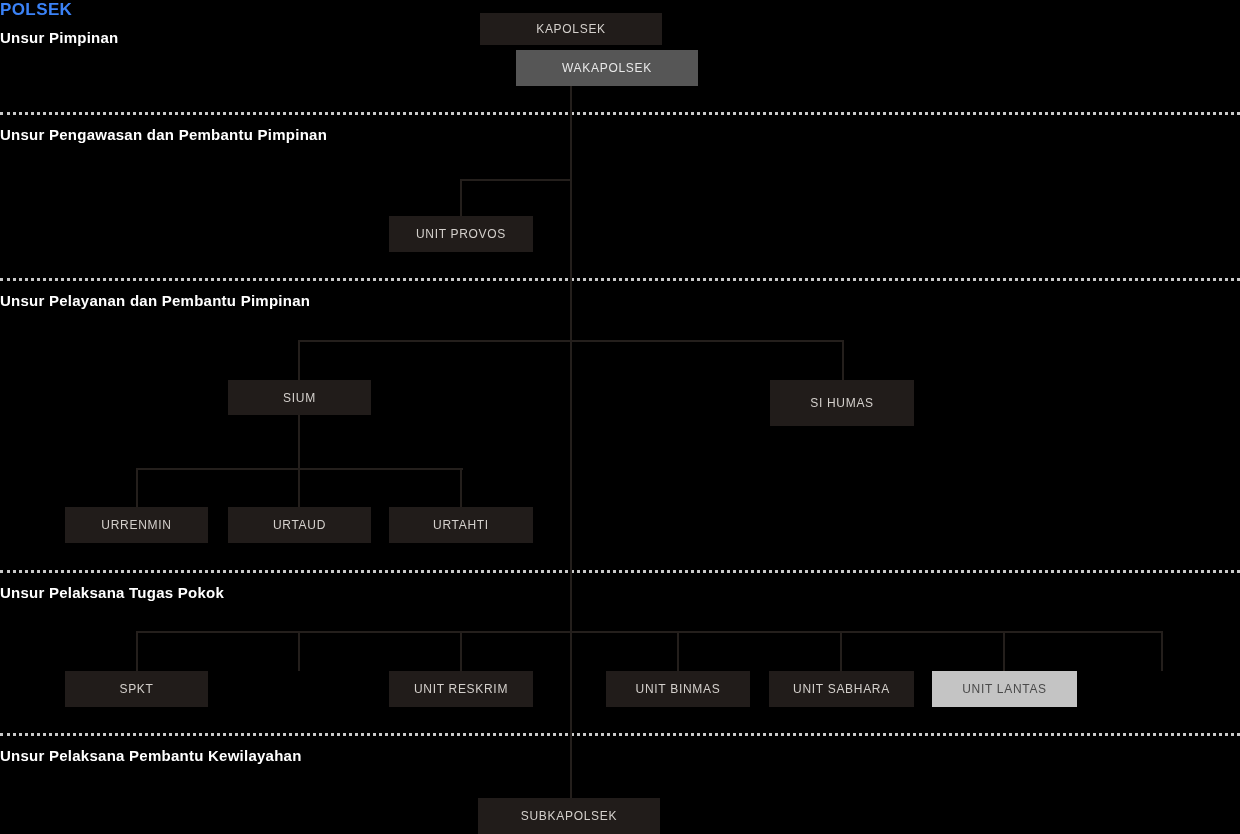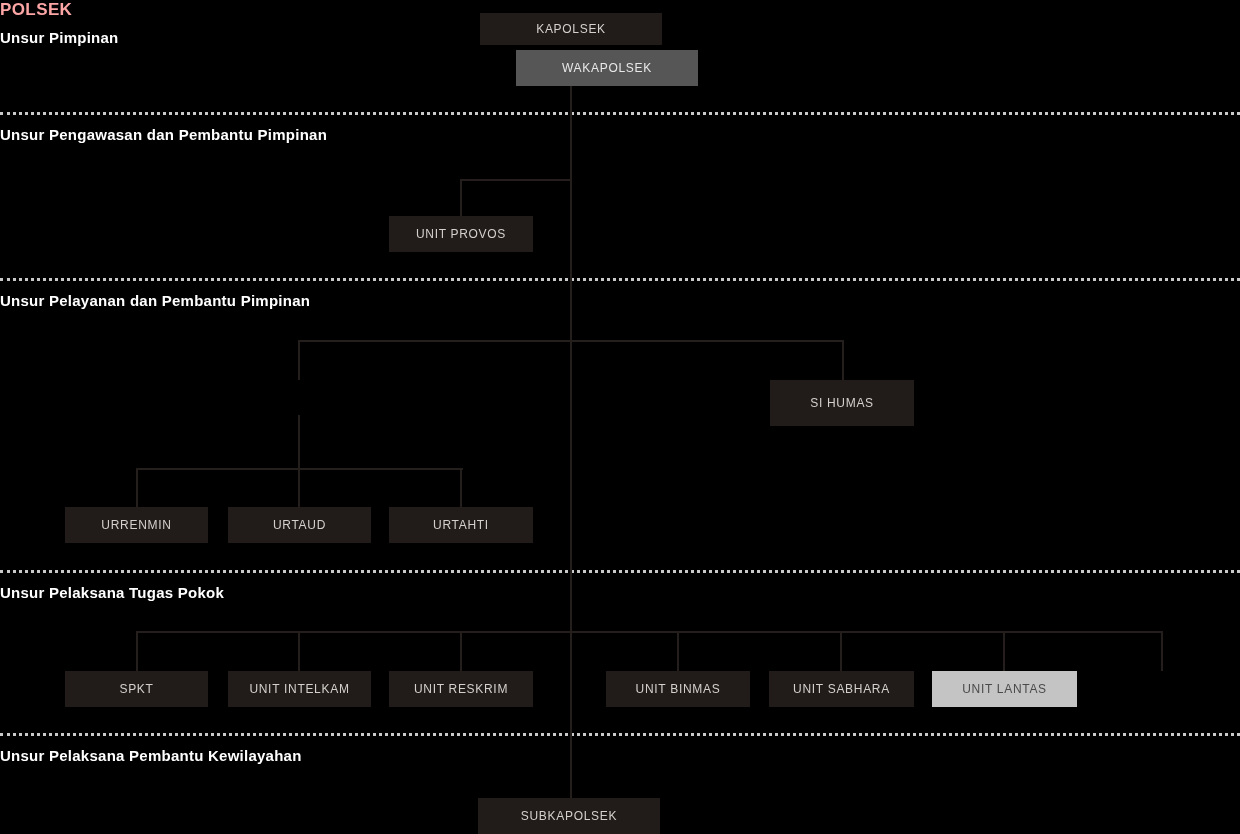--- a/index.html
+++ b/index.html
@@ -20,21 +20,21 @@
     background: #000000;
     overflow: hidden;
   }
 
   
   .org-title {
     position: absolute;
     font-weight: bold;
     font-size: 17px;
     letter-spacing: 0.4px;
-    color: #fca5a5;
+    color: #3b82f6;
     white-space: nowrap;
   }
   .section-label {
     position: absolute;
     font-weight: bold;
     font-size: 15px;
     letter-spacing: 0.25px;
     color: #ffffff;
     white-space: nowrap;
   }
@@ -131,32 +131,32 @@
   <div class="line-v" style="left:840px; top:631px; height:40px;"></div>
   <div class="line-v" style="left:1003px; top:631px; height:40px;"></div>
   <div class="line-v" style="left:1161px; top:631px; height:40px;"></div>
 
   <div class="node dark" style="left:480px; top:13px; width:182px; height:32px;">KAPOLSEK</div>
 
   <div class="node mid" style="left:480px; top:50px; width:182px; height:36px;margin-left:36px;">WAKAPOLSEK</div>
 
   <div class="node dark" style="left:389px; top:216px; width:144px; height:36px;">UNIT PROVOS</div>
 
+  <div class="node dark" style="left:228px; top:380px; width:143px; height:35px;">SIUM</div>
 
   <div class="node dark" style="left:770px; top:380px; width:144px; height:46px;">SI HUMAS</div>
 
   <div class="node dark" style="left:65px; top:507px; width:143px; height:36px;">URRENMIN</div>
 
   <div class="node dark" style="left:228px; top:507px; width:143px; height:36px;">URTAUD</div>
 
   <div class="node dark" style="left:389px; top:507px; width:144px; height:36px;">URTAHTI</div>
 
   <div class="node dark" style="left:65px; top:671px; width:143px; height:36px;">SPKT</div>
 
-  <div class="node dark" style="left:228px; top:671px; width:143px; height:36px;">UNIT INTELKAM</div>
 
   <div class="node dark" style="left:389px; top:671px; width:144px; height:36px;">UNIT RESKRIM</div>
 
   <div class="node dark" style="left:606px; top:671px; width:144px; height:36px;">UNIT BINMAS</div>
 
   <div class="node dark" style="left:769px; top:671px; width:145px; height:36px;">UNIT SABHARA</div>
 
   <div class="node light" style="left:932px; top:671px; width:145px; height:36px;">UNIT LANTAS</div>
 
 

